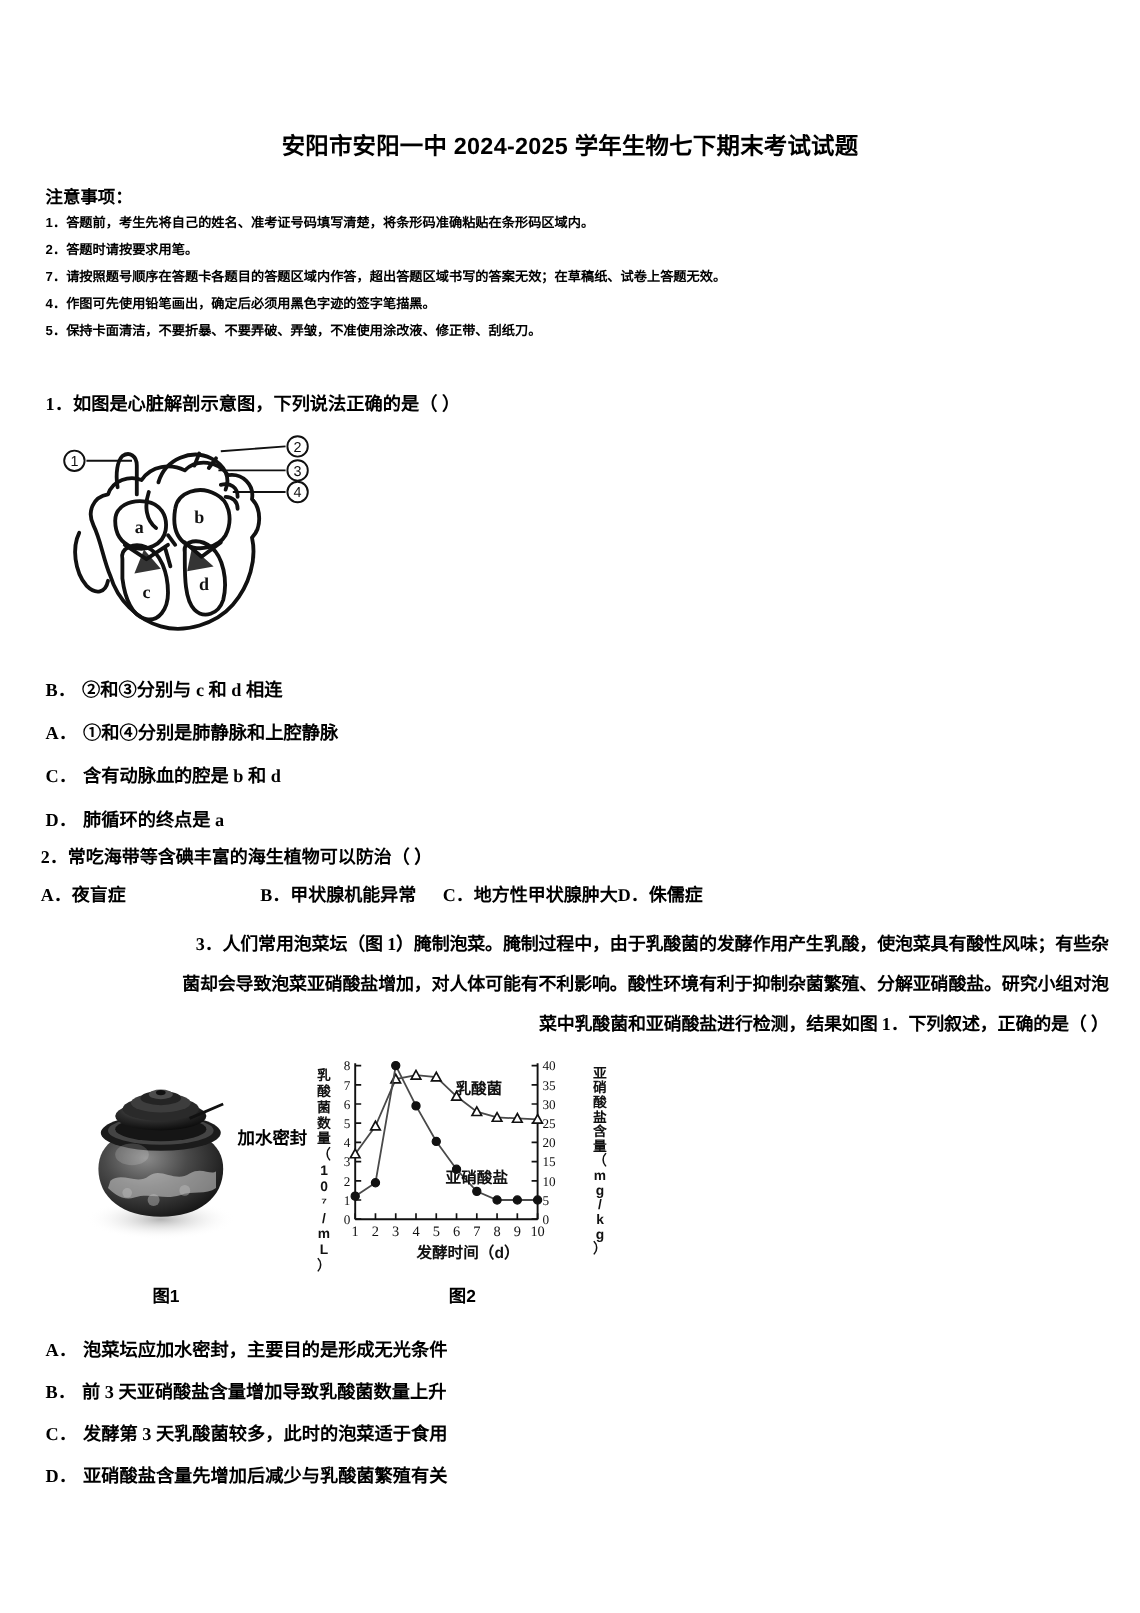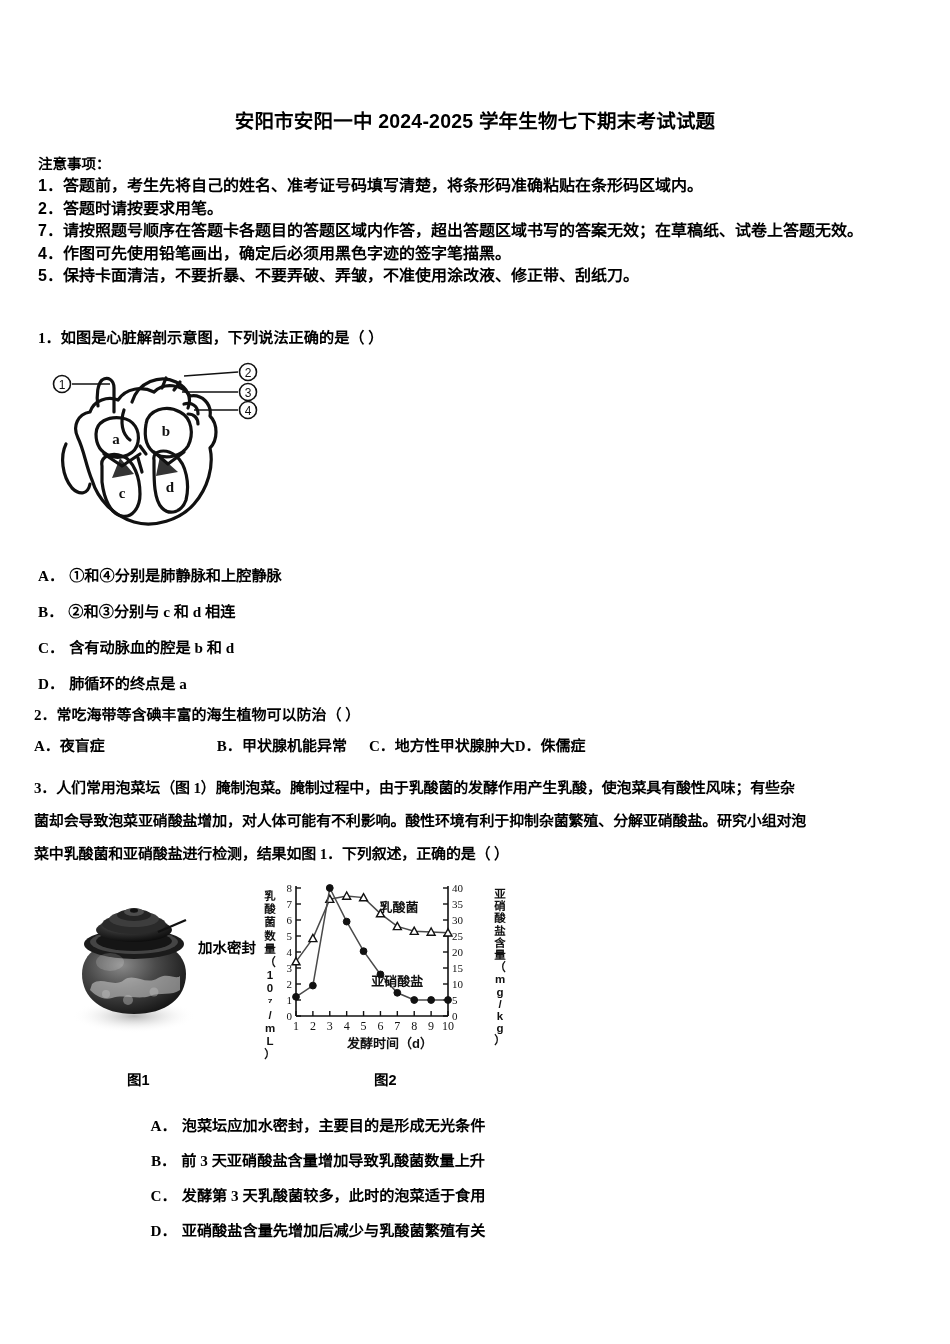--- a/index.html
+++ b/index.html
@@ -39,21 +39,21 @@
     width: 880px;
   }
   .notice-head {
     font-family: "Liberation Sans", "DejaVu Sans", sans-serif;
     font-size: 14.5px;
     font-weight: bold;
     margin-bottom: 2px;
   }
   .notice-line {
     font-family: "Liberation Sans", "DejaVu Sans", sans-serif;
-    font-size: 16px;
+    font-size: 11px;
     font-weight: bold;
     line-height: 22.5px;
     white-space: nowrap;
   }
   .q-stem {
     font-family: "Liberation Serif", "DejaVu Serif", serif;
     font-size: 15.2px;
     font-weight: bold;
     line-height: 25px;
   }
@@ -114,20 +114,21 @@
     top: 772px;
     width: 890px;
   }
   .q3-stem p {
     margin: 0;
     font-family: "Liberation Serif", "DejaVu Serif", serif;
     font-size: 15px;
     font-weight: bold;
     line-height: 33px;
     letter-spacing: -0.15px;
+    text-align: right;
   }
 
   
   .fig-row {
     position: absolute;
     left: 34px;
     top: 878px;
     width: 890px;
     height: 210px;
   }
@@ -163,21 +164,20 @@
     width: 330px;
     height: 185px;
   }
   .chart-wrap svg { display: block; }
 
   .q3-options {
     position: absolute;
     left: 38px;
     top: 1108px;
     width: 560px;
-    text-align: center;
   }
   .q3-options .opt { line-height: 35px; }
 </style>
 </head>
 <body>
 
 <div class="page">
 
   <div class="doc-title">安阳市安阳一中 2024-2025 学年生物七下期末考试试题</div>
 
@@ -261,24 +261,24 @@
         <text x="74" y="82">a</text>
         <text x="124" y="74">b</text>
         <text x="80" y="136">c</text>
         <text x="128" y="130">d</text>
       </g>
     </svg>
   </div>
 
   <div class="q1-options">
     <div class="opt">
+      <span class="opt-key">B．</span><span>②和③分别与 c 和 d 相连</span>
+    </div>
+    <div class="opt">
       <span class="opt-key">A．</span><span>①和④分别是肺静脉和上腔静脉</span>
-    </div>
-    <div class="opt">
-      <span class="opt-key">B．</span><span>②和③分别与 c 和 d 相连</span>
     </div>
     <div class="opt">
       <span class="opt-key">C．</span><span>含有动脉血的腔是 b 和 d</span>
     </div>
     <div class="opt">
       <span class="opt-key">D．</span><span>肺循环的终点是 a</span>
     </div>
   </div>
 
   <div class="q-stem q2-stem">2．常吃海带等含碘丰富的海生植物可以防治（        ）</div>

